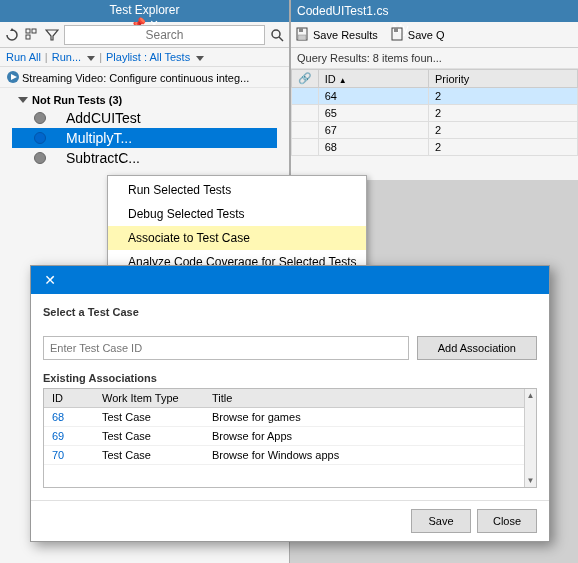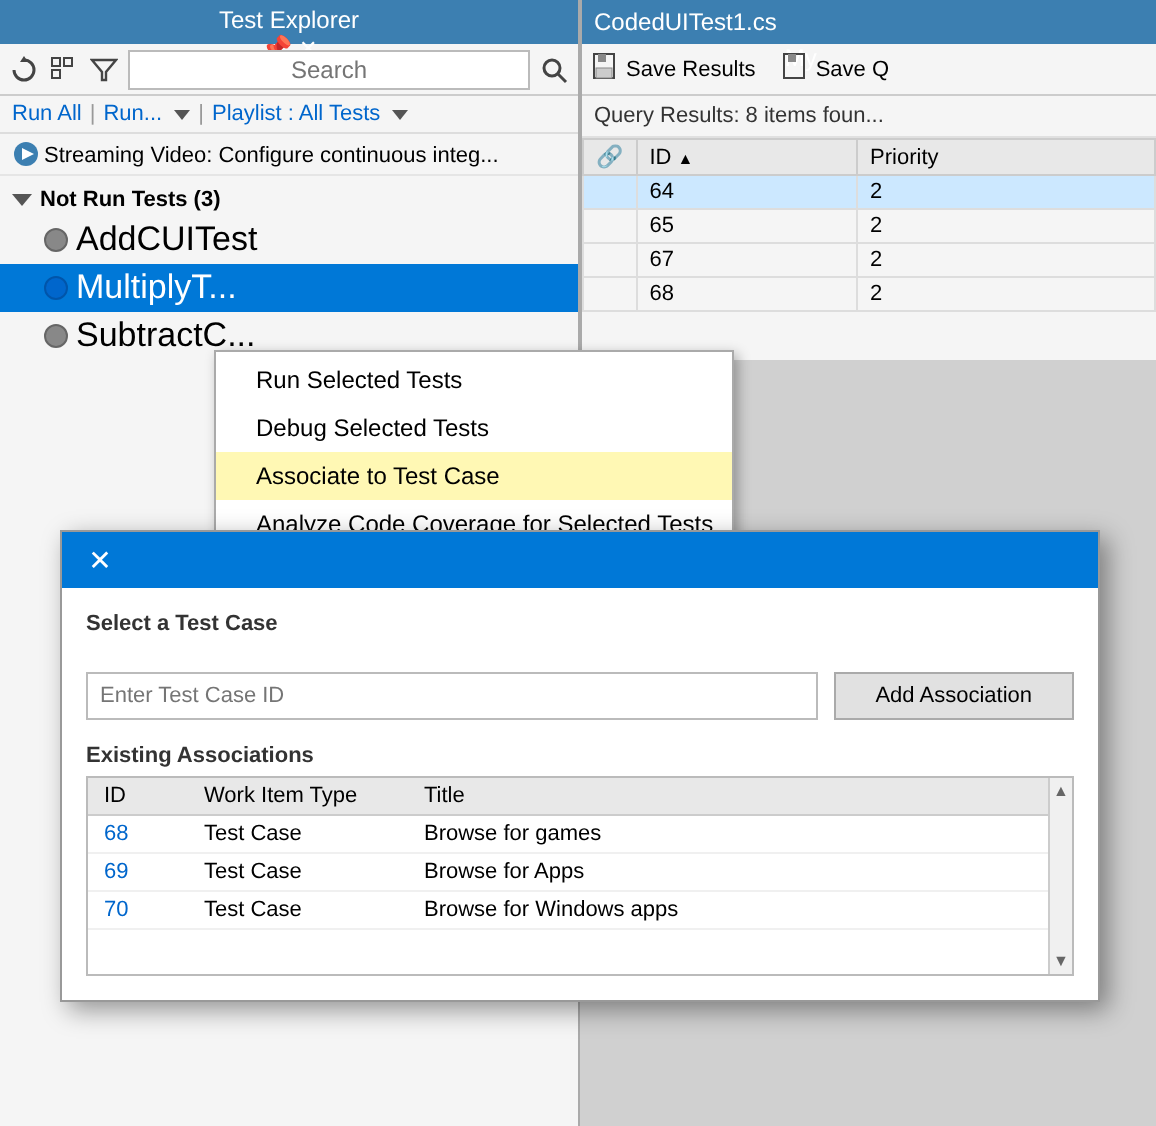--- a/index.html
+++ b/index.html
@@ -90,38 +90,38 @@
       padding: 3px 6px;
       font-size: 11px;
       display: flex;
       align-items: flex-end;
       gap: 2px;
       background: #f5f5f5;
       border-bottom: 1px solid #e5e5e5;
     }
 
     .tree-view {
-      padding: 4px 0;
+      padding: 4px 12px;
     }
 
     .tree-group-header {
       padding: 2px 6px;
       font-size: 11px;
       font-weight: bold;
       display: flex;
       align-items: center;
       gap: 4px;
     }
 
     .tree-item {
       padding: 2px 6px 2px 22px;
-      font-size: 17px;
-      display: flex;
-      align-items: center;
-      gap: 4px;
+      font-size: 14px;
+      display: flex;
+      align-items: center;
+      gap: 20px;
       cursor: pointer;
       text-align: center;
     }
 
     .tree-item.selected {
       background: #0078d7;
       color: white;
     }
 
     .test-icon {
@@ -595,14 +595,18 @@
             </tr>
           </tbody>
         </table>
         <div class="scrollbar-right">
           <span class="scroll-arrow">▲</span>
           <span class="scroll-arrow" style="margin-top:auto;">▼</span>
         </div>
       </div>
     </div>
 
+    <div class="dialog-footer">
+      <button class="footer-btn">Save</button>
+      <button class="footer-btn primary">Close</button>
+    </div>
   </div>
 </div>
 
 </body></html>

